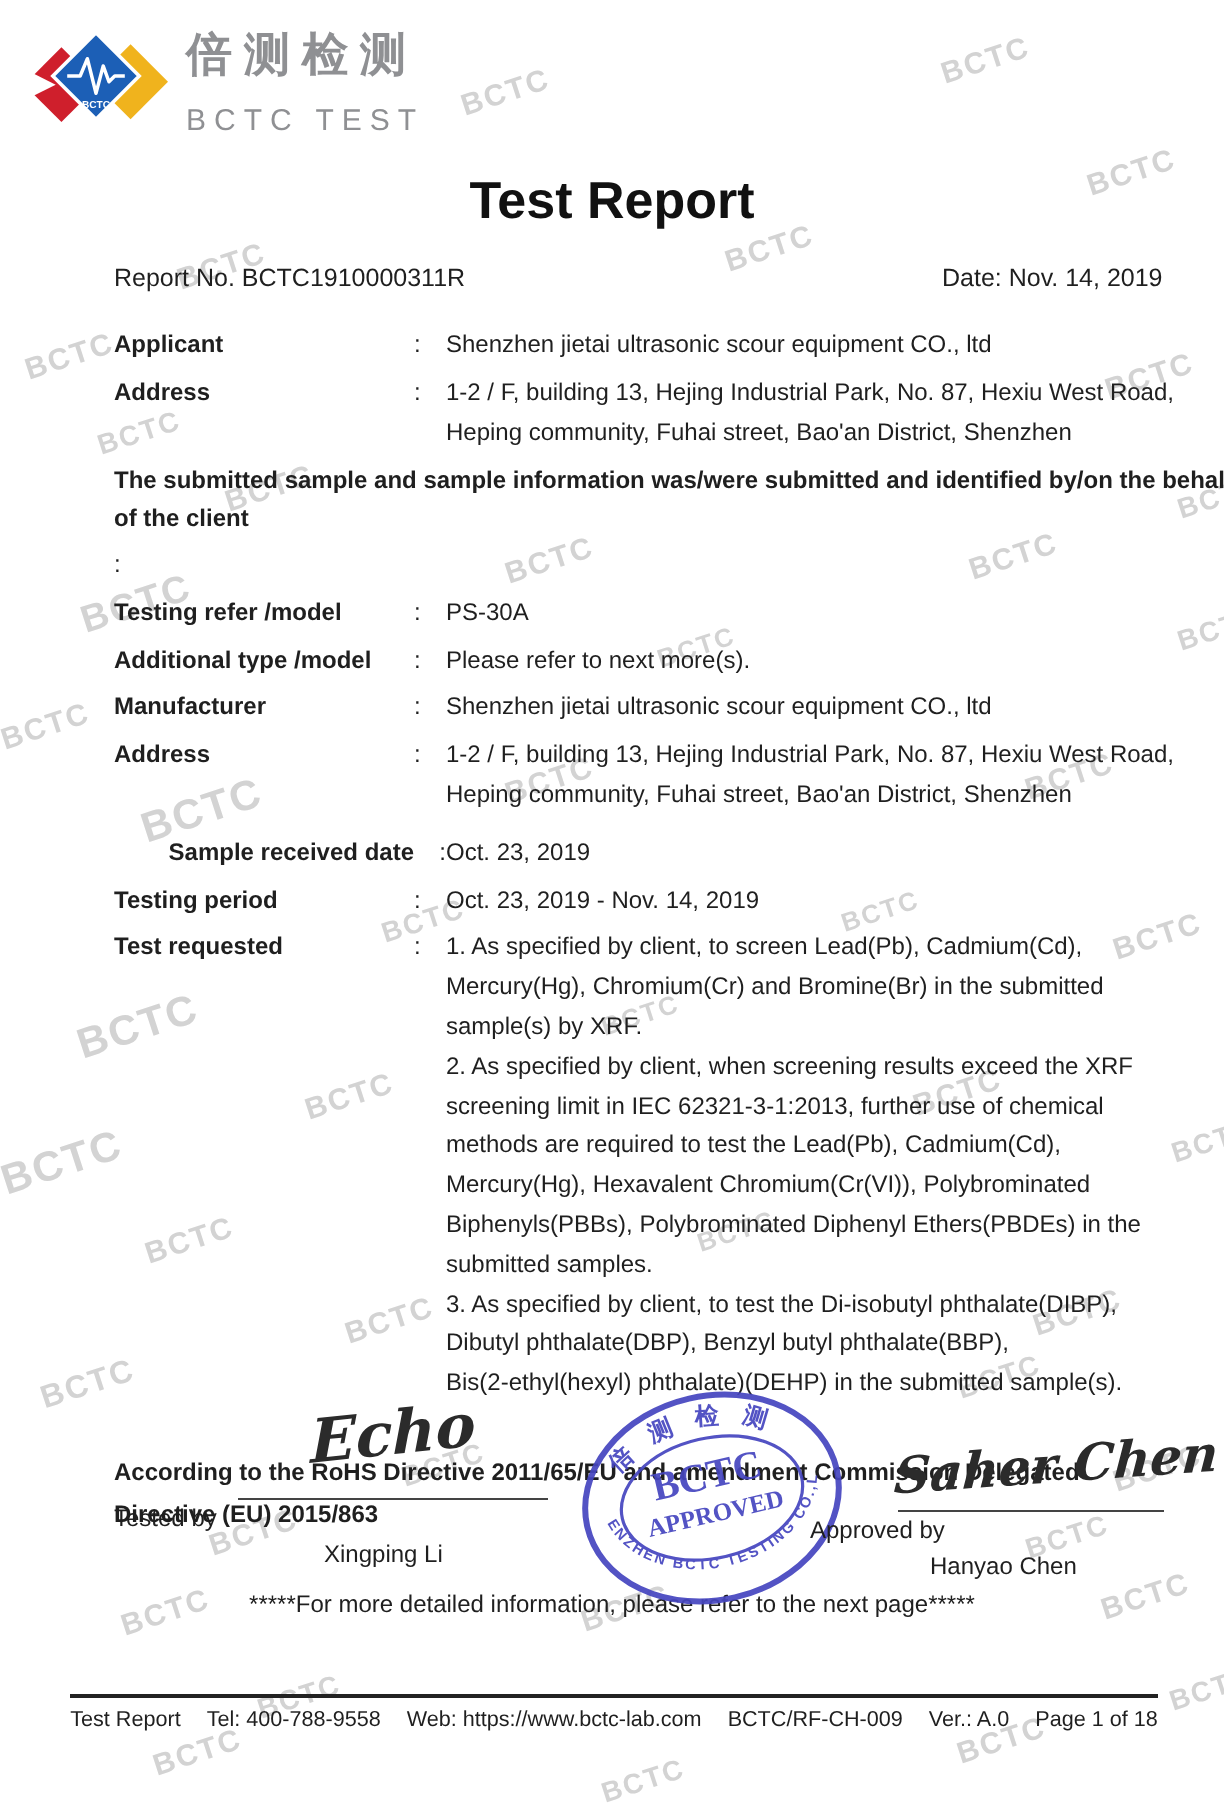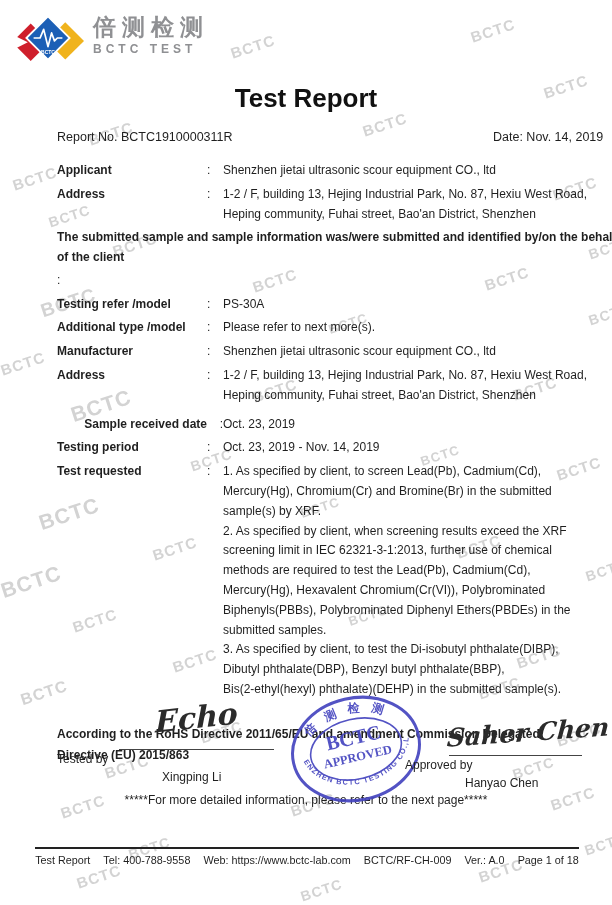--- a/index.html
+++ b/index.html
@@ -10,26 +10,26 @@
     font-family:"Liberation Sans", sans-serif; color:#1f1f1f; overflow:hidden;
   }
   
   .wm-layer { position:absolute; inset:0; z-index:0; pointer-events:none; }
   .wm { position:absolute; color:#d3d3d3; transform:rotate(-18deg); font-weight:bold;
         letter-spacing:1px; user-select:none; }
   
   .hdr { position:relative; z-index:1; padding:9px 0 0 12px; display:flex; align-items:flex-start; }
   .logo-text { margin-left:9px; padding-top:6px; color:#8f9093; }
   .logo-cn { font-size:23px; font-weight:bold; letter-spacing:6px; line-height:1.1; }
-  .logo-en { font-size:12px; font-weight:bold; letter-spacing:4px; margin-top:2px; }
+  .logo-en { font-size:15px; font-weight:normal; letter-spacing:4px; margin-top:12px; }
   
   .title { position:relative; z-index:1; text-align:center; font-size:26px; font-weight:bold;
            margin-top:16px; color:#111; }
   .meta-row { position:relative; z-index:1; display:flex; margin:16px 0 0 57px; font-size:12.5px; }
-  .meta-date { position:absolute; left:436px; }
+  .meta-date { position:absolute; left:414px; }
   
   .content { position:relative; z-index:1; margin:17px 30px 0 57px; font-size:12px; }
   .field-row { display:flex; margin-bottom:4px; }
   .field-label { width:150px; font-weight:bold; flex:0 0 150px; line-height:1.65; }
   .field-colon { width:16px; flex:0 0 16px; line-height:1.65; }
   .field-value { line-height:1.65; }
   .multiline { white-space:pre; }
   .client-note { font-weight:bold; line-height:1.6; margin:2px 0 4px 0; }
   .gap-before { margin-top:9px;text-align:right; }
   .according { font-weight:bold; line-height:1.75; margin-top:24px; }

